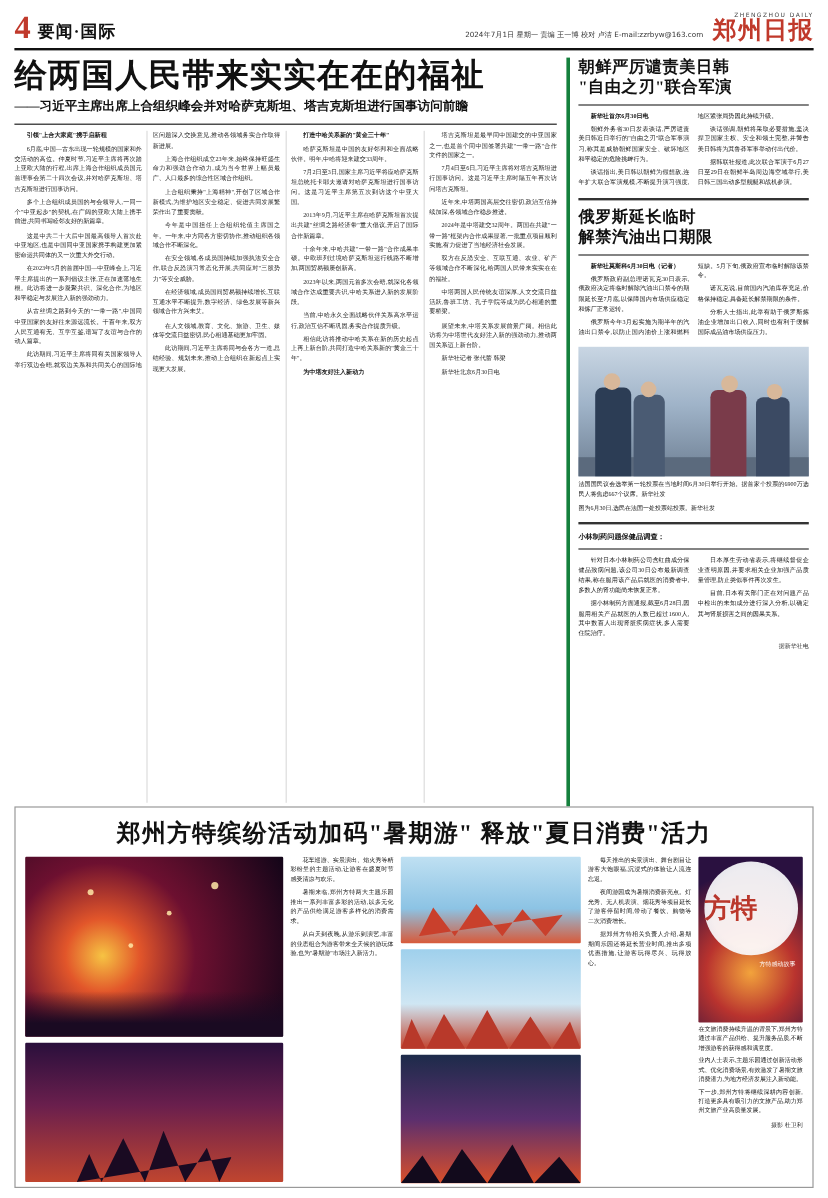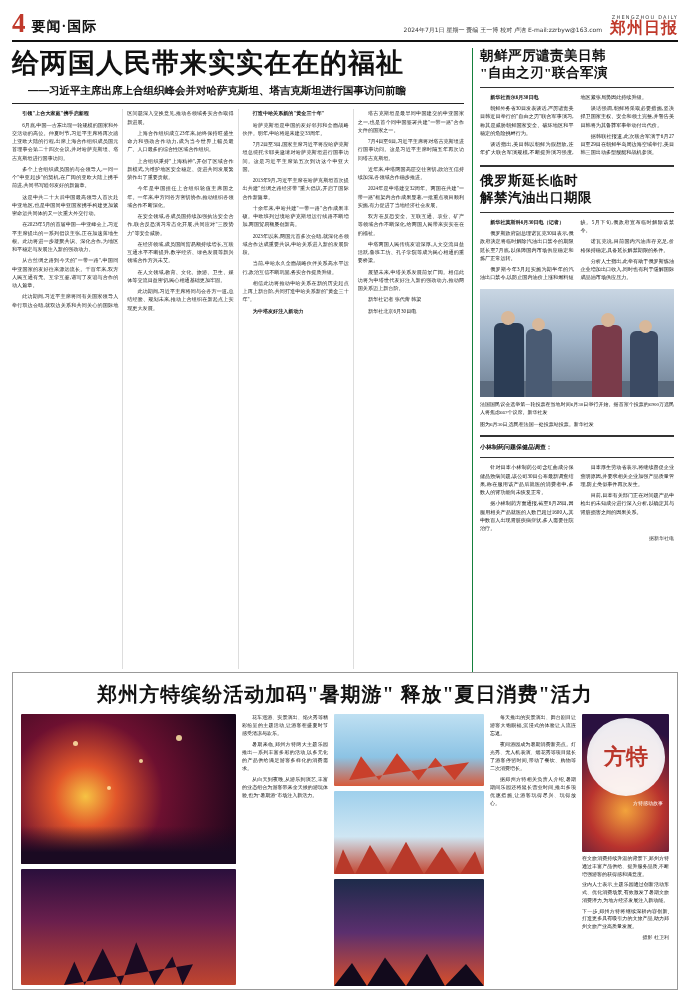--- a/index.html
+++ b/index.html
@@ -22,39 +22,38 @@
   .section-title{
     font-size:14px;font-weight:bold;letter-spacing:1px;
     font-family:"Liberation Serif","DejaVu Serif",serif;
     padding-bottom:1px;
   }
   .mast-right{margin-left:auto;display:flex;align-items:flex-end;gap:8px;}
   .mast-meta{font-size:6px;color:#333;line-height:1.6;text-align:right;padding-bottom:2px;}
   .mast-brandwrap{text-align:right;}
   .mast-pinyin{font-size:5px;letter-spacing:1.2px;color:#444;}
   .mast-brand{
-    font-size:16px;font-weight:bold;color:#c0392b;letter-spacing:1px;line-height:1.05;
+    font-size:20px;font-weight:bold;color:#c0392b;letter-spacing:1px;line-height:1.05;
     font-family:"Liberation Serif","DejaVu Serif",serif;
   }
 
   
   .content{display:flex;gap:8px;margin-top:6px;height:640px;}
   .left{width:452px;position:relative;}
-  .right{width:202px;border-left:1px solid #15803d;padding-left:7px;box-sizing:border-box;}
+  .right{width:202px;border-left:3px solid #15803d;padding-left:7px;box-sizing:border-box;}
 
   
   .headline{
     font-size:27px;font-weight:bold;line-height:1.12;letter-spacing:1px;
     font-family:"Liberation Serif","DejaVu Serif",serif;
     color:#111;
   }
   .subhead{
     font-size:10.5px;font-weight:bold;line-height:1.35;margin-top:5px;
-    font-family:Liberation Sans, sans-serif;
-    margin-left:16px;
+    font-family:Liberation Serif, serif;
   }
   .hr-thin{border-top:1px solid #222;margin:6px 0 5px 0;}
 
   .cols{column-count:4;column-gap:9px;column-rule:0.5px solid #ddd;height:560px;}
   .cols p{
     margin:0 0 3px 0;font-size:5.1px;line-height:1.62;text-align:justify;
     font-family:"Liberation Serif","DejaVu Serif",serif;
     text-indent:2em;color:#1a1a1a;
   }
   .ssub{
@@ -135,21 +134,21 @@
   .parade{height:92px;background:linear-gradient(180deg,#9fd0ec 0%,#cfe6f3 55%,#c3452f 100%);}
   .parade:after{content:"";position:absolute;left:0;right:0;bottom:0;height:42px;background:#b8392a;
     clip-path:polygon(0 100%,6% 40%,14% 100%,24% 30%,36% 100%,48% 22%,60% 100%,72% 35%,84% 100%,94% 45%,100% 100%);}
   .stage{height:118px;background:linear-gradient(180deg,#1d2b4a 0%,#5b2f6e 50%,#d94f2a 100%);}
   .stage:after{content:"";position:absolute;left:0;right:0;bottom:0;height:46px;background:#120a1c;
     clip-path:polygon(0 100%,12% 50%,22% 100%,34% 38%,48% 100%,62% 30%,74% 100%,88% 52%,100% 100%);}
   .night{height:126px;background:radial-gradient(circle at 50% 70%,#f2a33c 0%,#b9332e 35%,#2a1140 80%);}
   .logo-circle{
     position:absolute;right:4px;top:4px;width:78px;height:78px;border-radius:50%;
     background:radial-gradient(circle,#ffffff 60%,#e9eef5 100%);opacity:.92;
-    display:flex;align-items:center;justify-content:center;
+    display:flex;align-items:center;justify-content:flex-start;
   }
   .logo-text{font-size:22px;font-weight:bold;color:#c0392b;font-family:"Liberation Serif","DejaVu Serif",serif;}
   .logo-sub{position:absolute;right:6px;top:86px;font-size:5px;color:#fff;}
   .f-credit{font-size:5px;text-align:right;margin-top:3px;color:#333;}
   .f-small-cap{font-size:5px;line-height:1.55;text-align:justify;margin-top:3px;
     font-family:"Liberation Serif","DejaVu Serif",serif;}
 </style>
 </head>
 <body>
 

